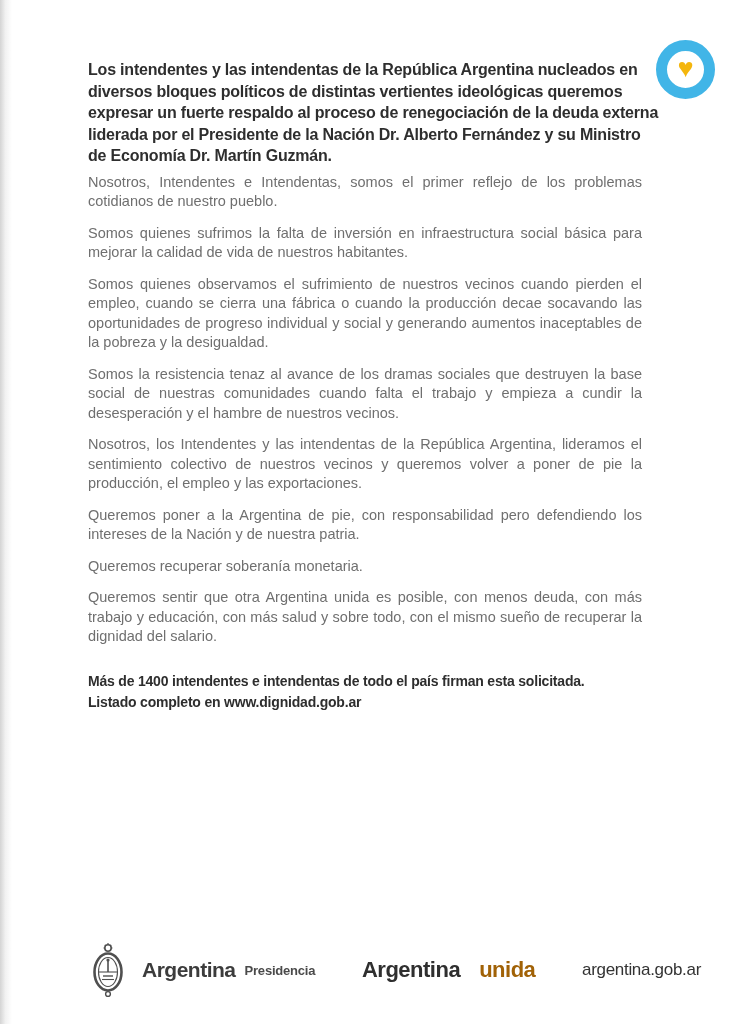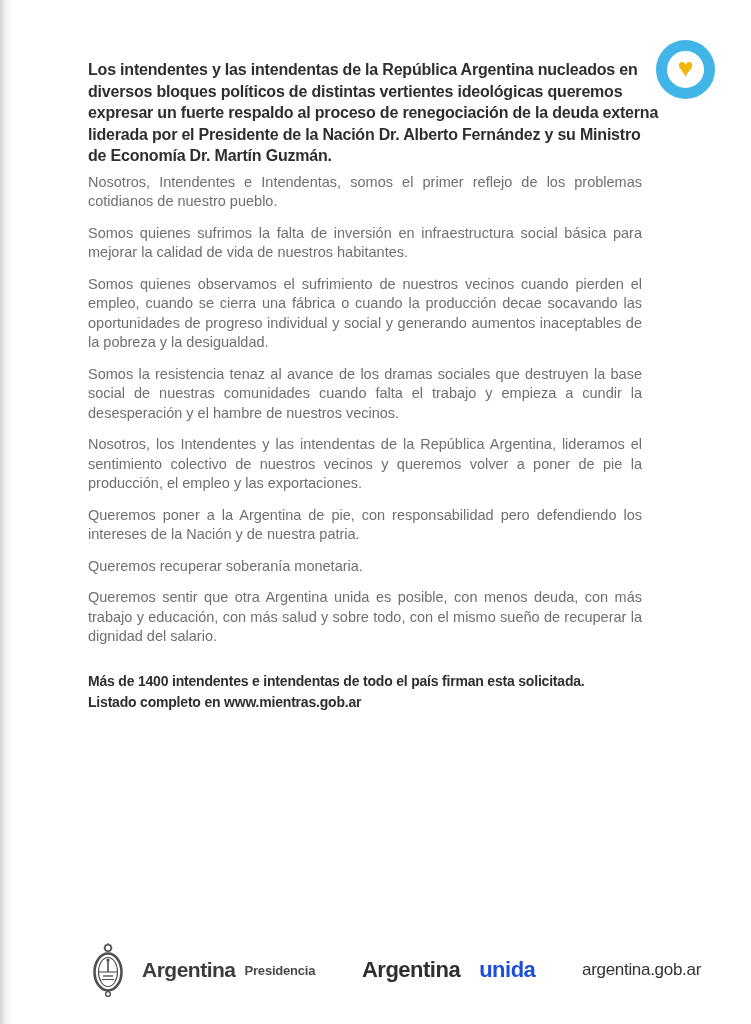--- a/index.html
+++ b/index.html
@@ -87,21 +87,21 @@
     height: 64px;
     display: flex;
     align-items: center;
     justify-content: space-between;
   }
   .logo-group { display: flex; align-items: center; }
   .coat-of-arms { width: 40px; height: 58px; margin-right: 14px; }
   .presidencia-text { font-size: 21px; font-weight: bold; color: #3c3c3c; letter-spacing: -0.5px; }
   .presidencia-suffix { font-size: 13px; font-weight: bold; color: #4a4a4a; margin-left: 9px; letter-spacing: -0.2px; }
   .unida-brand { font-size: 22px; font-weight: bold; color: #2f2f2f; letter-spacing: -0.5px; }
-  .unida-suffix { font-size: 22px; font-weight: bold; color: #1d4ed8; margin-left: 19px; letter-spacing: -0.5px; }
+  .unida-suffix { font-size: 22px; font-weight: bold; color: #a16207; margin-left: 19px; letter-spacing: -0.5px; }
   .site-text { font-size: 17px; font-weight: normal; color: #333333; letter-spacing: -0.3px; }
 </style>
 </head>
 <body>
 
 <div class="edge-shade"></div>
 
 <div class="page">
 
   <div class="brand-ring">
@@ -117,21 +117,21 @@
     <p>Somos quienes observamos el sufrimiento de nuestros vecinos cuando pierden el empleo, cuando se cierra una fábrica o cuando la producción decae socavando las oportunidades de progreso individual y social y generando aumentos inaceptables de la pobreza y la desigualdad.</p>
     <p>Somos la resistencia tenaz al avance de los dramas sociales que destruyen la base social de nuestras comunidades cuando falta el trabajo y empieza a cundir la desesperación y el hambre de nuestros vecinos.</p>
     <p>Nosotros, los Intendentes y las intendentas de la República Argentina, lideramos el sentimiento colectivo de nuestros vecinos y queremos volver a poner de pie la producción, el empleo y las exportaciones.</p>
     <p>Queremos poner a la Argentina de pie, con responsabilidad pero defendiendo los intereses de la Nación y de nuestra patria.</p>
     <p>Queremos recuperar soberanía monetaria.</p>
     <p>Queremos sentir que otra Argentina unida es posible, con menos deuda, con más trabajo y educación, con más salud y sobre todo, con el mismo sueño de recuperar la dignidad del salario.</p>
   </div>
 
   <div class="signature">
     <div>Más de 1400 intendentes e intendentas de todo el país firman esta solicitada.</div>
-    <div>Listado completo en www.mientras.gob.ar</div>
+    <div>Listado completo en www.dignidad.gob.ar</div>
   </div>
 
   <div class="footer">
 
     <div class="logo-group">
       <svg class="coat-of-arms" viewBox="0 0 40 58" fill="none" stroke="#4f4f4f">
 
         <circle cx="20" cy="7" r="3.2" stroke-width="1.6"></circle>
         <line x1="20" y1="2" x2="20" y2="3.4" stroke-width="1.2"></line>
         <line x1="15.5" y1="7" x2="16.9" y2="7" stroke-width="1.2"></line>

